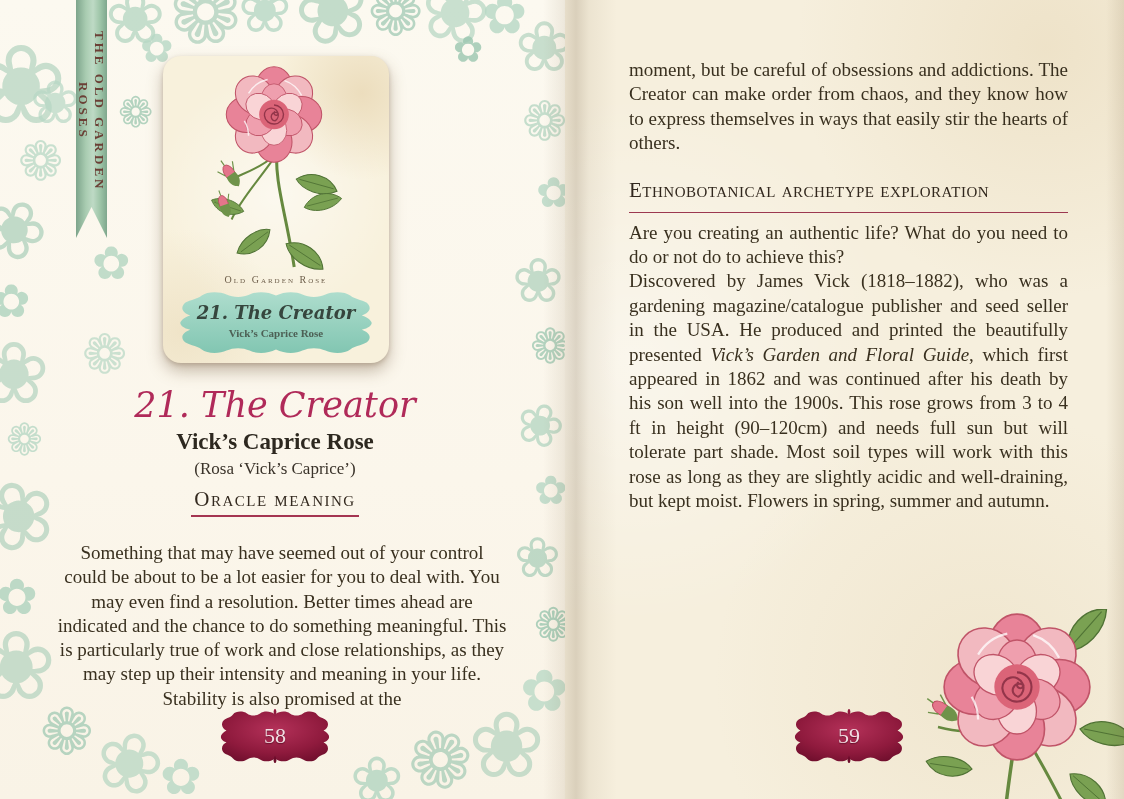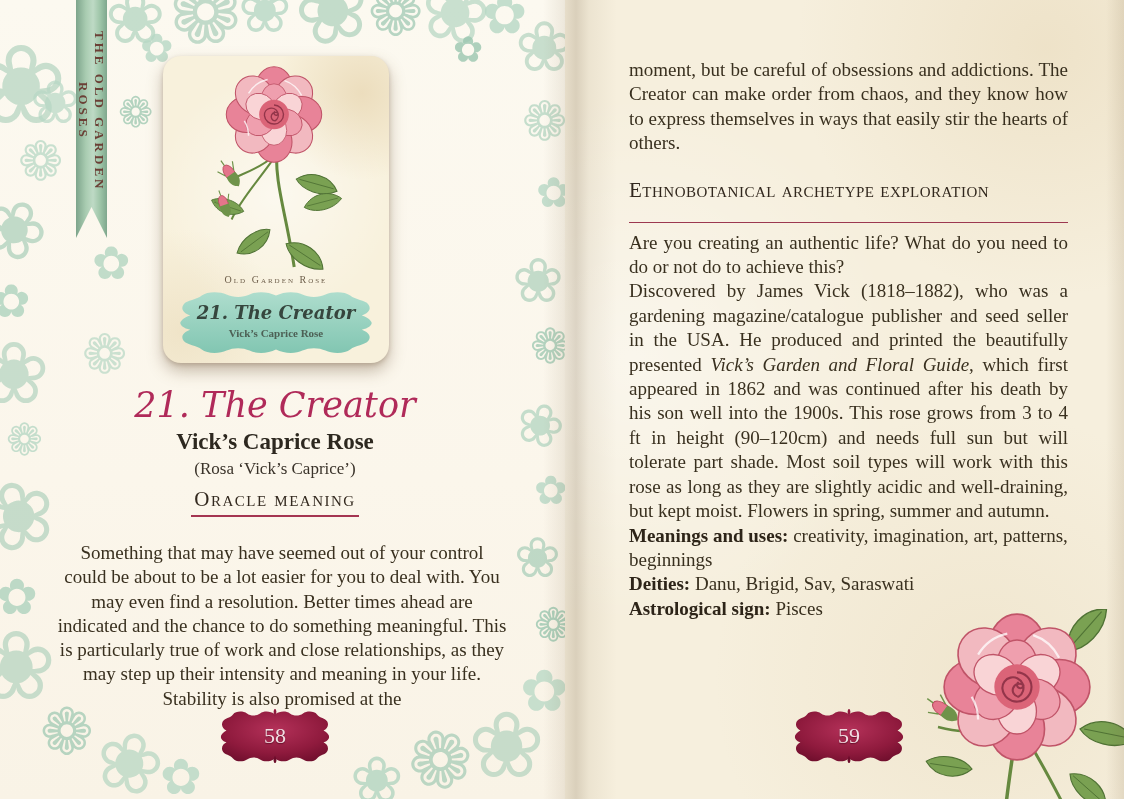--- a/index.html
+++ b/index.html
@@ -64,21 +64,21 @@
       radial-gradient(circle at 75% 85%,rgba(208,182,130,.16),transparent 34%),
       #f6efdd;}
   .gutter-shade{position:absolute;left:543px;top:0;width:86px;height:799px;pointer-events:none;
     background:linear-gradient(90deg,transparent 0,rgba(120,95,60,.10) 20px,
       rgba(105,82,52,.20) 33px,rgba(120,95,60,.08) 46px,transparent 74px);}
   .edge-shade-r{position:absolute;right:0;top:0;width:18px;height:799px;pointer-events:none;
     background:linear-gradient(270deg,rgba(120,95,60,.14),transparent);}
   .rp-col{position:absolute;left:629px;top:58px;width:439px;}
   .rp-para{font-size:19px;line-height:24.4px;text-align:justify;color:#39301f;margin:0;}
   .rp-head{font-variant:small-caps;letter-spacing:.5px;font-size:21px;color:#31271d;
-    border-bottom:1.5px solid #9c3850;padding-bottom:19px;margin:22px 0 8px 0;}
+    border-bottom:1.5px solid #9c3850;padding-bottom:9px;margin:22px 0 8px 0;}
   .rp-lines{font-size:19px;line-height:24.4px;color:#39301f;}
   .rp-lines b{color:#2d2418;}
   .rose-corner{position:absolute;right:-10px;bottom:-22px;width:214px;height:212px;}
 </style>
 </head>
 <body>
 
 <svg width="0" height="0" style="position:absolute">
   <defs>
     <radialGradient id="badgeGrad" cx="50%" cy="36%" r="75%">
@@ -234,25 +234,20 @@
   </div>
 
   <div class="rp-col">
     <p class="rp-para">moment, but be careful of obsessions and addictions. The Creator can make order from chaos, and they know how to express themselves in ways that easily stir the hearts of others.</p>
 
     <div class="rp-head">Ethnobotanical archetype exploration</div>
     <p class="rp-para">Are you creating an authentic life? What do you need to do or not do to achieve this?</p>
 
     <p class="rp-para"><span>Discovered by James Vick (1818–1882), who was a gardening magazine/catalogue publisher and seed seller in the USA. He produced and printed the beautifully presented </span><em>Vick’s Garden and Floral Guide</em><span>, which first appeared in 1862 and was continued after his death by his son well into the 1900s. This rose grows from 3 to 4 ft in height (90–120cm) and needs full sun but will tolerate part shade. Most soil types will work with this rose as long as they are slightly acidic and well-draining, but kept moist. Flowers in spring, summer and autumn.</span></p>
 
-    <div class="rp-lines">
-      <div><b>Meanings and uses:</b><span> creativity, imagination, art, patterns, beginnings</span></div>
-      <div><b>Deities:</b><span> Danu, Brigid, Sav, Saraswati</span></div>
-      <div><b>Astrological sign:</b><span> Pisces</span></div>
-    </div>
   </div>
 
   <div class="badge badge-59">
     <svg viewBox="0 0 120 60" preserveAspectRatio="none">
       <use href="#plaquePath" fill="url(#badgeGrad)"></use>
       <path d="M60,-1 C62,3 62,3 60,8 C58,3 58,3 60,-1 Z" fill="#8f1a3d"></path>
       <path d="M60,52 C62,56 62,58 60,61 C58,58 58,56 60,52 Z" fill="#6c0d2b"></path>
     </svg>
     <div class="badge-num">59</div>
   </div>

